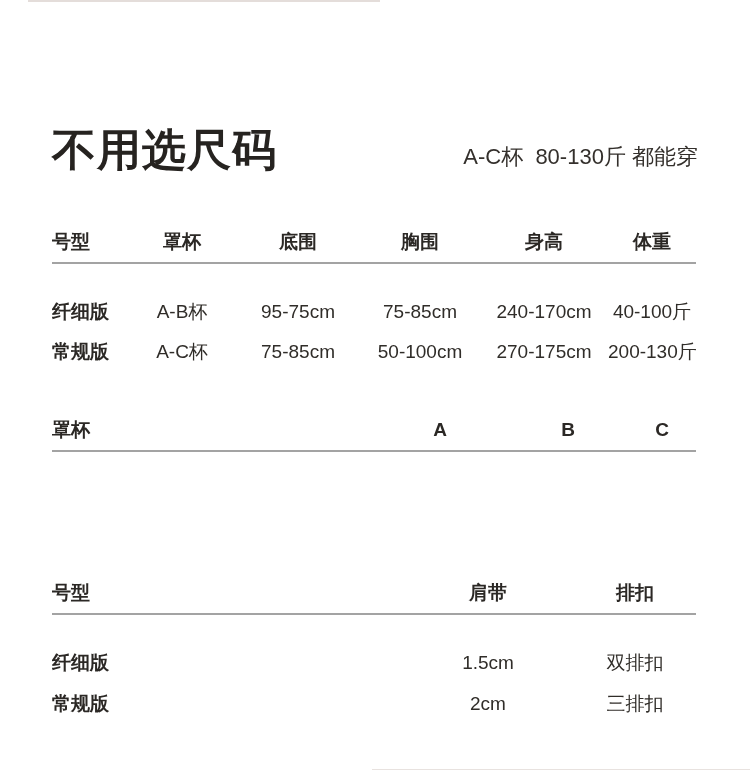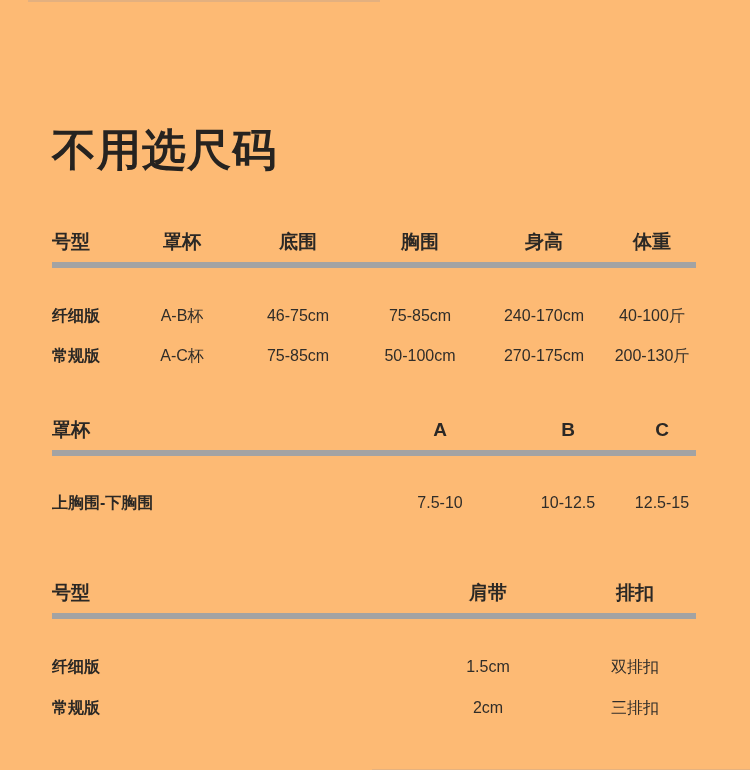--- a/index.html
+++ b/index.html
@@ -1,57 +1,58 @@
 <!DOCTYPE html>
 <html><head>
 <meta charset="utf-8">
 <style>
   html,body{margin:0;padding:0;background:#e9e4df;}
   .page{
     position:relative;width:750px;height:770px;overflow:hidden;
-    background:#fdba74;color:#2d2a27;
+    background:#ffffff;color:#2d2a27;
     font-family:"Liberation Sans","DejaVu Sans",sans-serif;
   }
   .seam-top{position:absolute;top:0;left:28px;width:352px;height:2px;background:rgba(178,158,148,0.35);}
   .seam-bottom{position:absolute;bottom:0;left:372px;width:378px;height:1px;background:rgba(178,158,148,0.30);}
   .title{
     position:absolute;left:52px;top:99px;
     font-size:44px;font-weight:700;line-height:1;color:#262320;letter-spacing:1px;
   }
   .subtitle{
     position:absolute;right:52px;top:146px;
     font-size:22px;font-weight:500;line-height:1;color:#34302c;white-space:pre;
   }
   table{
     position:absolute;left:52px;width:644px;
     border-collapse:collapse;table-layout:fixed;
   }
   th,td{padding:0;vertical-align:middle;overflow:hidden;white-space:nowrap;}
   thead th{
     height:40px;font-size:19px;font-weight:700;color:#2b2825;
-    text-align:center;border-bottom:6px solid #a3a3a3;
+    text-align:center;border-bottom:2px solid #a3a3a3;
   }
   thead th.first{text-align:left;}
-  tbody td{height:40px;font-size:16px;font-weight:400;color:#302d29;text-align:center;}
+  tbody td{height:40px;font-size:19px;font-weight:400;color:#302d29;text-align:center;}
   tbody td.first{text-align:left;font-weight:700;color:#2b2825;}
   tr.spacer td{height:28px;border:none;}
   .t1{top:222px;}
   .t2{top:410px;}
   .t2 tr.spacer td{height:27px;}
   .t3{top:573px;}
   .t3 tbody tr.last td{height:42px;}
 </style>
 </head>
 <body>
 
 <div class="page">
 
   <div class="seam-top"></div>
 
   <h1 class="title">不用选尺码</h1>
+  <div class="subtitle">A-C杯  80-130斤 都能穿</div>
 
   <table class="t1">
     <colgroup>
       <col style="width:76px">
         <col style="width:108px">
         <col style="width:124px">
       <col style="width:120px">
         <col style="width:128px">
         <col style="width:88px">
     </colgroup>
@@ -65,21 +66,21 @@
         <th>体重</th>
       </tr>
     </thead>
     <tbody>
       <tr class="spacer">
           <td colspan="6"></td>
         </tr>
       <tr>
         <td class="first">纤细版</td>
         <td>A-B杯</td>
-        <td>46-75cm</td>
+        <td>95-75cm</td>
         <td>75-85cm</td>
         <td>240-170cm</td>
         <td>40-100斤</td>
       </tr>
       <tr>
         <td class="first">常规版</td>
         <td>A-C杯</td>
         <td>75-85cm</td>
         <td>50-100cm</td>
         <td>270-175cm</td>
@@ -100,26 +101,20 @@
         <th class="first">罩杯</th>
         <th>A</th>
         <th>B</th>
         <th>C</th>
       </tr>
     </thead>
     <tbody>
       <tr class="spacer">
           <td colspan="4"></td>
         </tr>
-      <tr>
-        <td class="first">上胸围-下胸围</td>
-        <td>7.5-10</td>
-        <td>10-12.5</td>
-        <td>12.5-15</td>
-      </tr>
     </tbody>
   </table>
 
   <table class="t3">
     <colgroup>
       <col style="width:350px">
         <col style="width:172px">
         <col style="width:122px">
     </colgroup>
     <thead>

